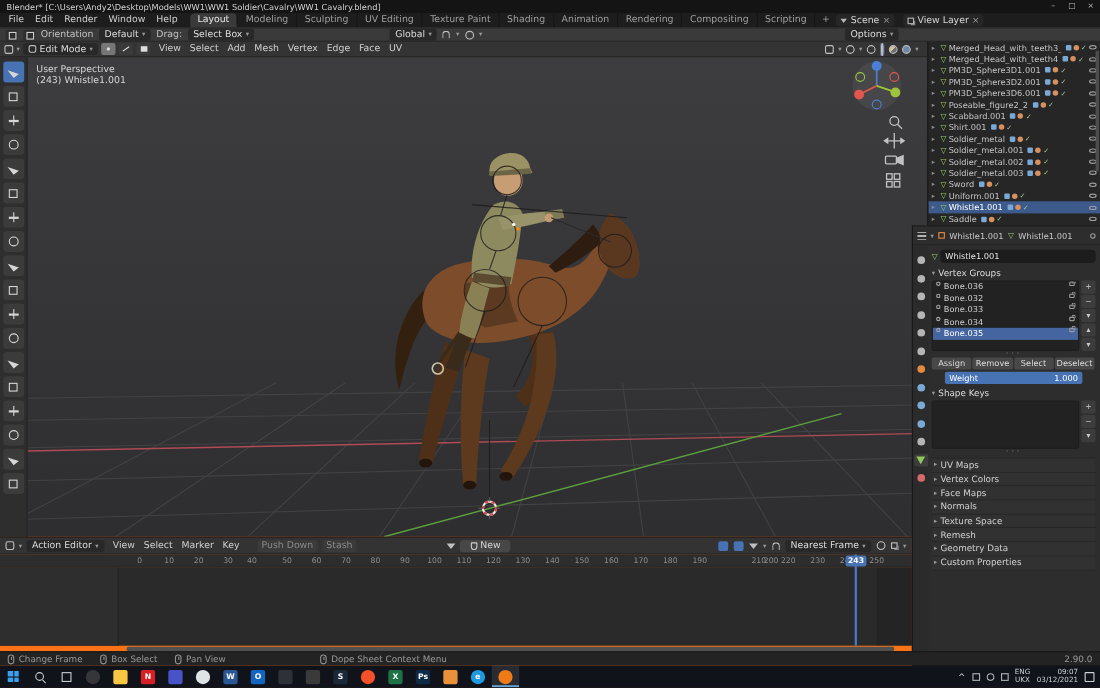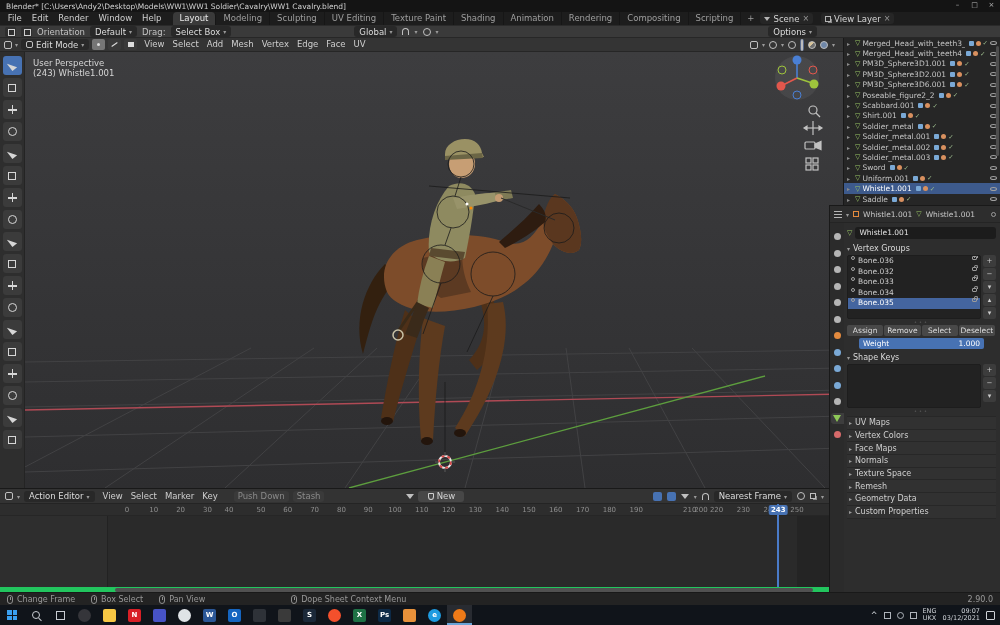--- a/index.html
+++ b/index.html
@@ -143,21 +143,21 @@
   .slider { height:11px; border-radius:2px; background:#4772b3; position:relative; margin:2px 12px; color:#fff;
             font-size:7.5px; }
   .slider .l { position:absolute; left:4px; top:0; line-height:11px; }
   .slider .r { position:absolute; right:4px; top:0; line-height:11px; }
   .cpanel { height:12.7px; display:flex; align-items:center; gap:3px; padding:0 2px; color:#d0d0d0; font-size:8px;
             border-bottom:1px solid #272727; background:#313131; }
   .cpanel .tri { color:#999; font-size:6px; }
   #cpanels { margin-top:3px; border-top:1px solid #272727; }
 
   
-  .dope { position:absolute; left:0; top:488px; width:829px; height:136px; background:#22c55e;
+  .dope { position:absolute; left:0; top:488px; width:829px; height:136px; background:#f97316;
           border-top:1px solid #191919; z-index:2; }
   .ds-header { height:15px; background:#333; border-bottom:1px solid #242424; display:flex; align-items:center;
                gap:4px; padding:0 5px; }
   .ds-header .menu-item { padding:0 4px; }
   .chip.disabled { color:#8a8a8a; background:#3a3a3a; }
   .funnel { width:0; height:0; border-left:4px solid transparent; border-right:4px solid transparent;
             border-top:5px solid #c0c0c0; flex:none; }
   .shield { width:6px; height:7px; border:1px solid #cfcfcf; border-radius:1px 1px 50% 50%; flex:none; }
   .blue-tgl { width:9px; height:9px; background:#4772b3; border-radius:2px; flex:none; }
   .copy-ic { width:6px; height:6px; border:1px solid #c0c0c0; box-shadow:2px 2px 0 -1px #8a8a8a; flex:none; }

